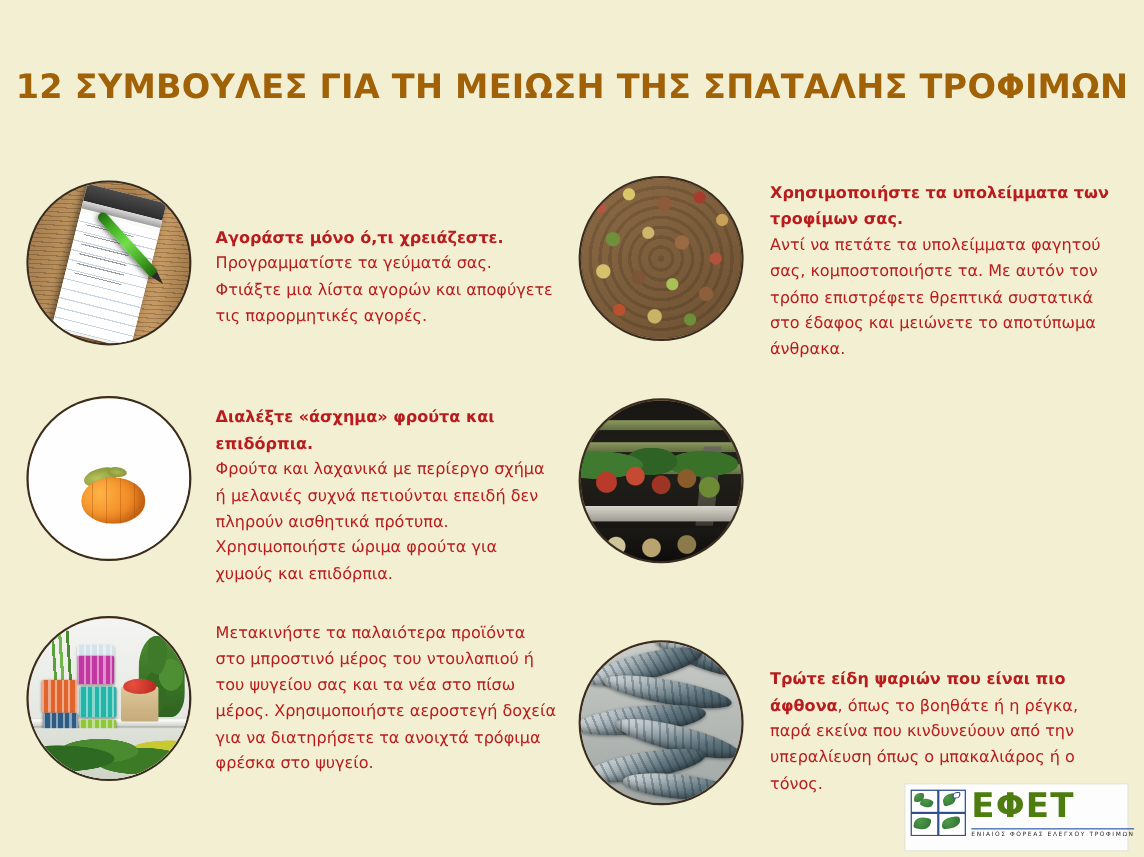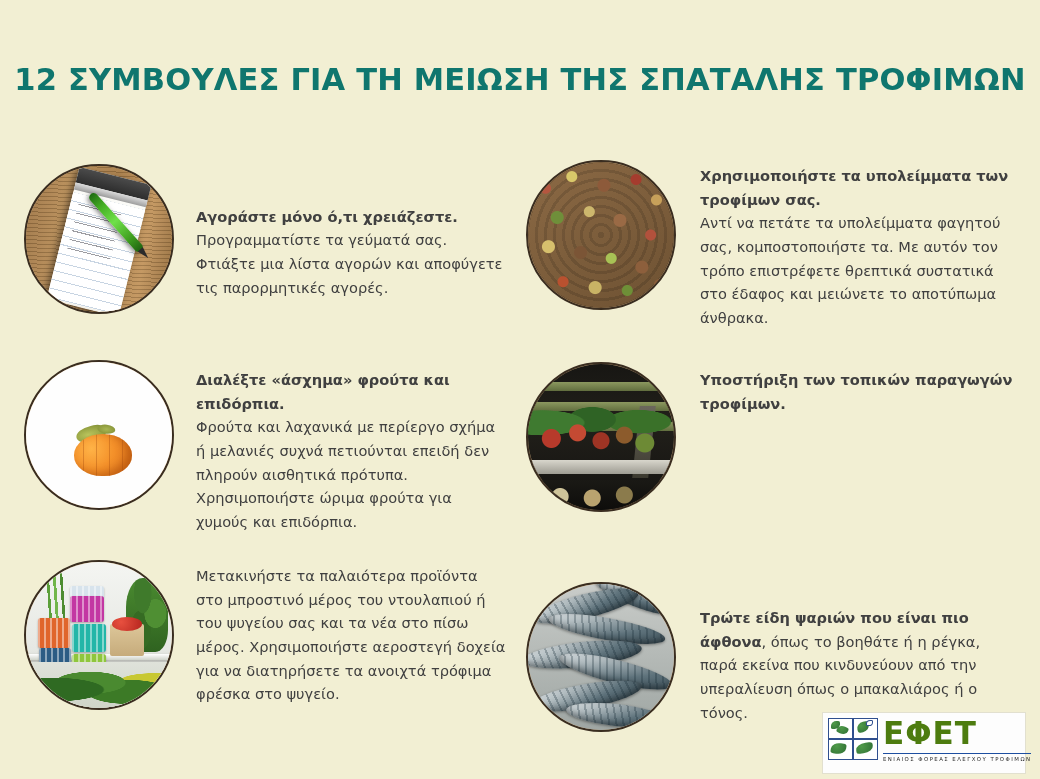--- a/index.html
+++ b/index.html
@@ -27,21 +27,21 @@
   
   .title {
     position: absolute;
     left: 0;
     top: 62px;
     width: 1040px;
     text-align: center;
     font-size: 30.5px;
     font-weight: 700;
     letter-spacing: 0.2px;
-    color: #0f766e;
+    color: #a16207;
     font-family: "DejaVu Sans", "Liberation Sans", sans-serif;
     white-space: nowrap;
   }
 
   
   .columns {
     position: absolute;
     left: 0;
     top: 160px;
     width: 1040px;
@@ -326,21 +326,21 @@
   .f4 { left: 30px; top: 76px; width: 116px; height: 23px; transform: rotate(14deg); }
   .f5 { left: 2px;  top: 100px; width: 112px; height: 24px; transform: rotate(-10deg); }
   .f6 { left: 38px; top: 120px; width: 100px; height: 22px; transform: rotate(6deg); }
   .f7 { left: 64px; top: 2px;  width: 86px;  height: 20px; transform: rotate(22deg); }
 
   
   .tip-text {
     flex: 1 1 auto;
     font-size: 14.6px;
     line-height: 1.62;
-    color: #404040;
+    color: #b91c1c;
   }
   .col-left  .tip-text { margin-left: 22px; padding-top: 26px; max-width: 312px; }
   .col-right .tip-text { margin-left: 24px; padding-top: 4px;  max-width: 318px; }
   .col-left  .tip-1 .tip-text { padding-top: 8px; }
   .col-left  .tip-2 .tip-text { padding-top: 4px; }
   .col-right .tip-1 .tip-text { padding-top: 6px; }
   .col-right .tip-2 .tip-text { padding-top: 24px; }
 
   .tip-head { font-weight: 700; }
   .tip-body { font-weight: 400; }
@@ -490,21 +490,20 @@
             <div class="slat slat-1"></div>
             <div class="slat slat-2"></div>
             <div class="slat slat-3"></div>
             <div class="post"></div>
             <div class="produce"></div>
             <div class="counter"></div>
             <div class="bottomrow"></div>
           </div>
         </div>
         <div class="tip-text">
-          <div class="tip-head">Υποστήριξη των τοπικών παραγωγών τροφίμων.</div>
         </div>
       </div>
 
       <div class="tip tip-2">
         <div class="photo">
           <div class="scene fishbg">
             <div class="fish f7"></div>
             <div class="fish f1"></div>
             <div class="fish f2"></div>
             <div class="fish f3"></div>

